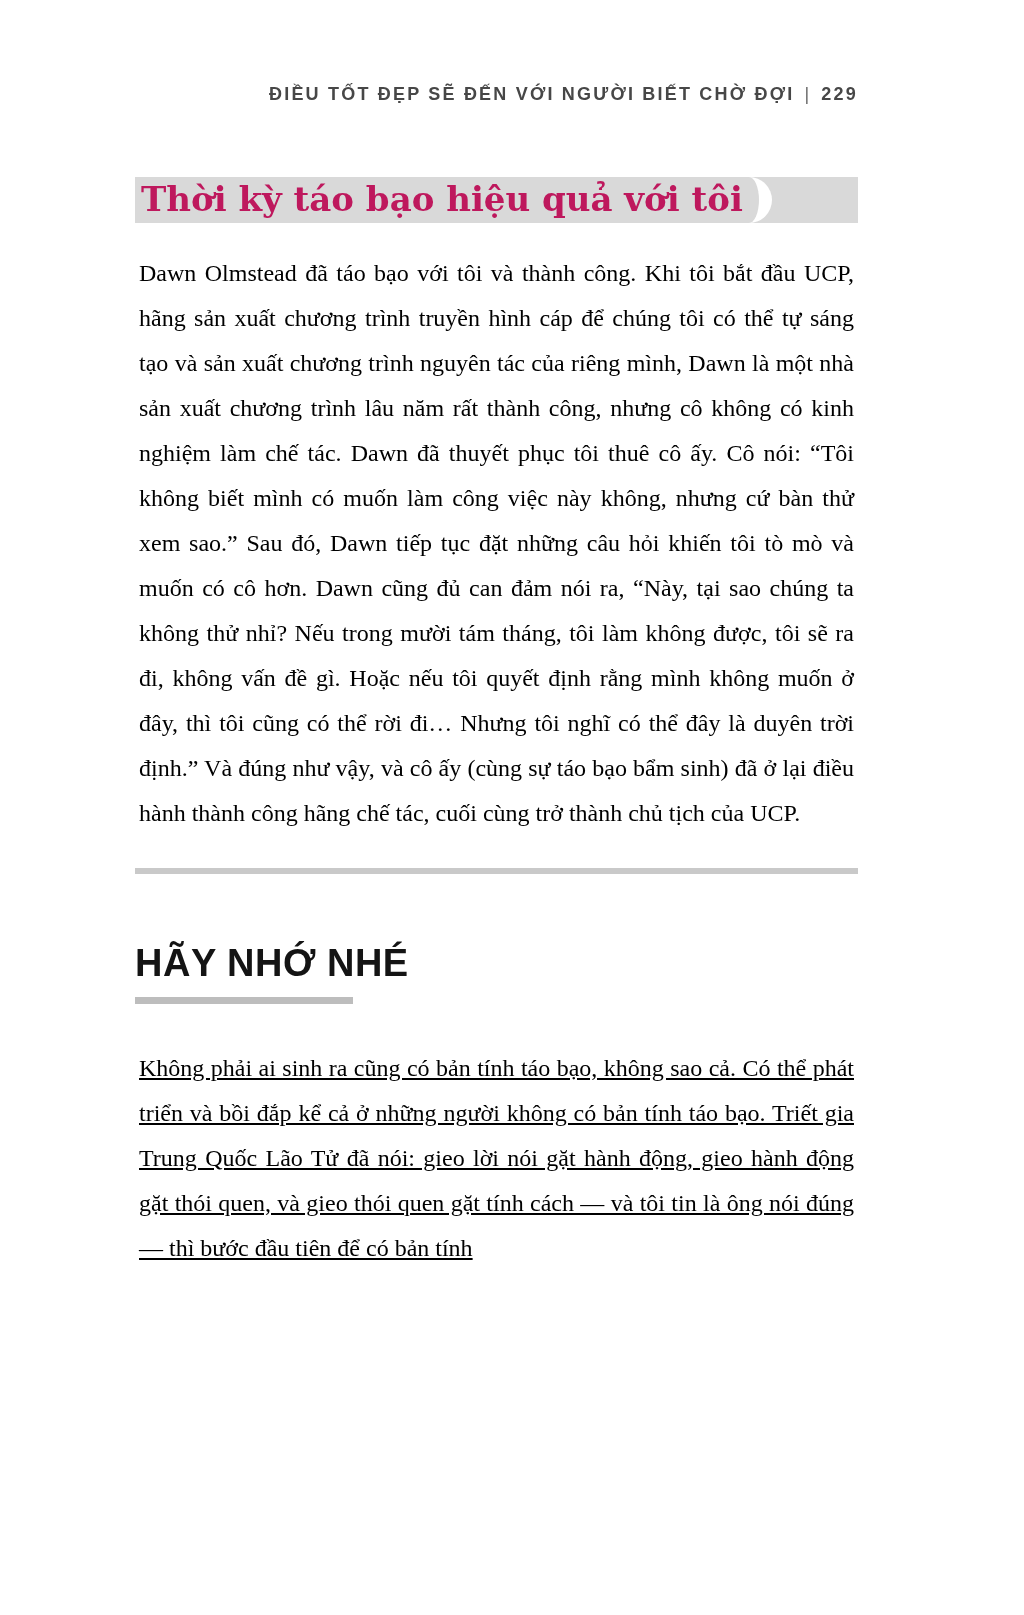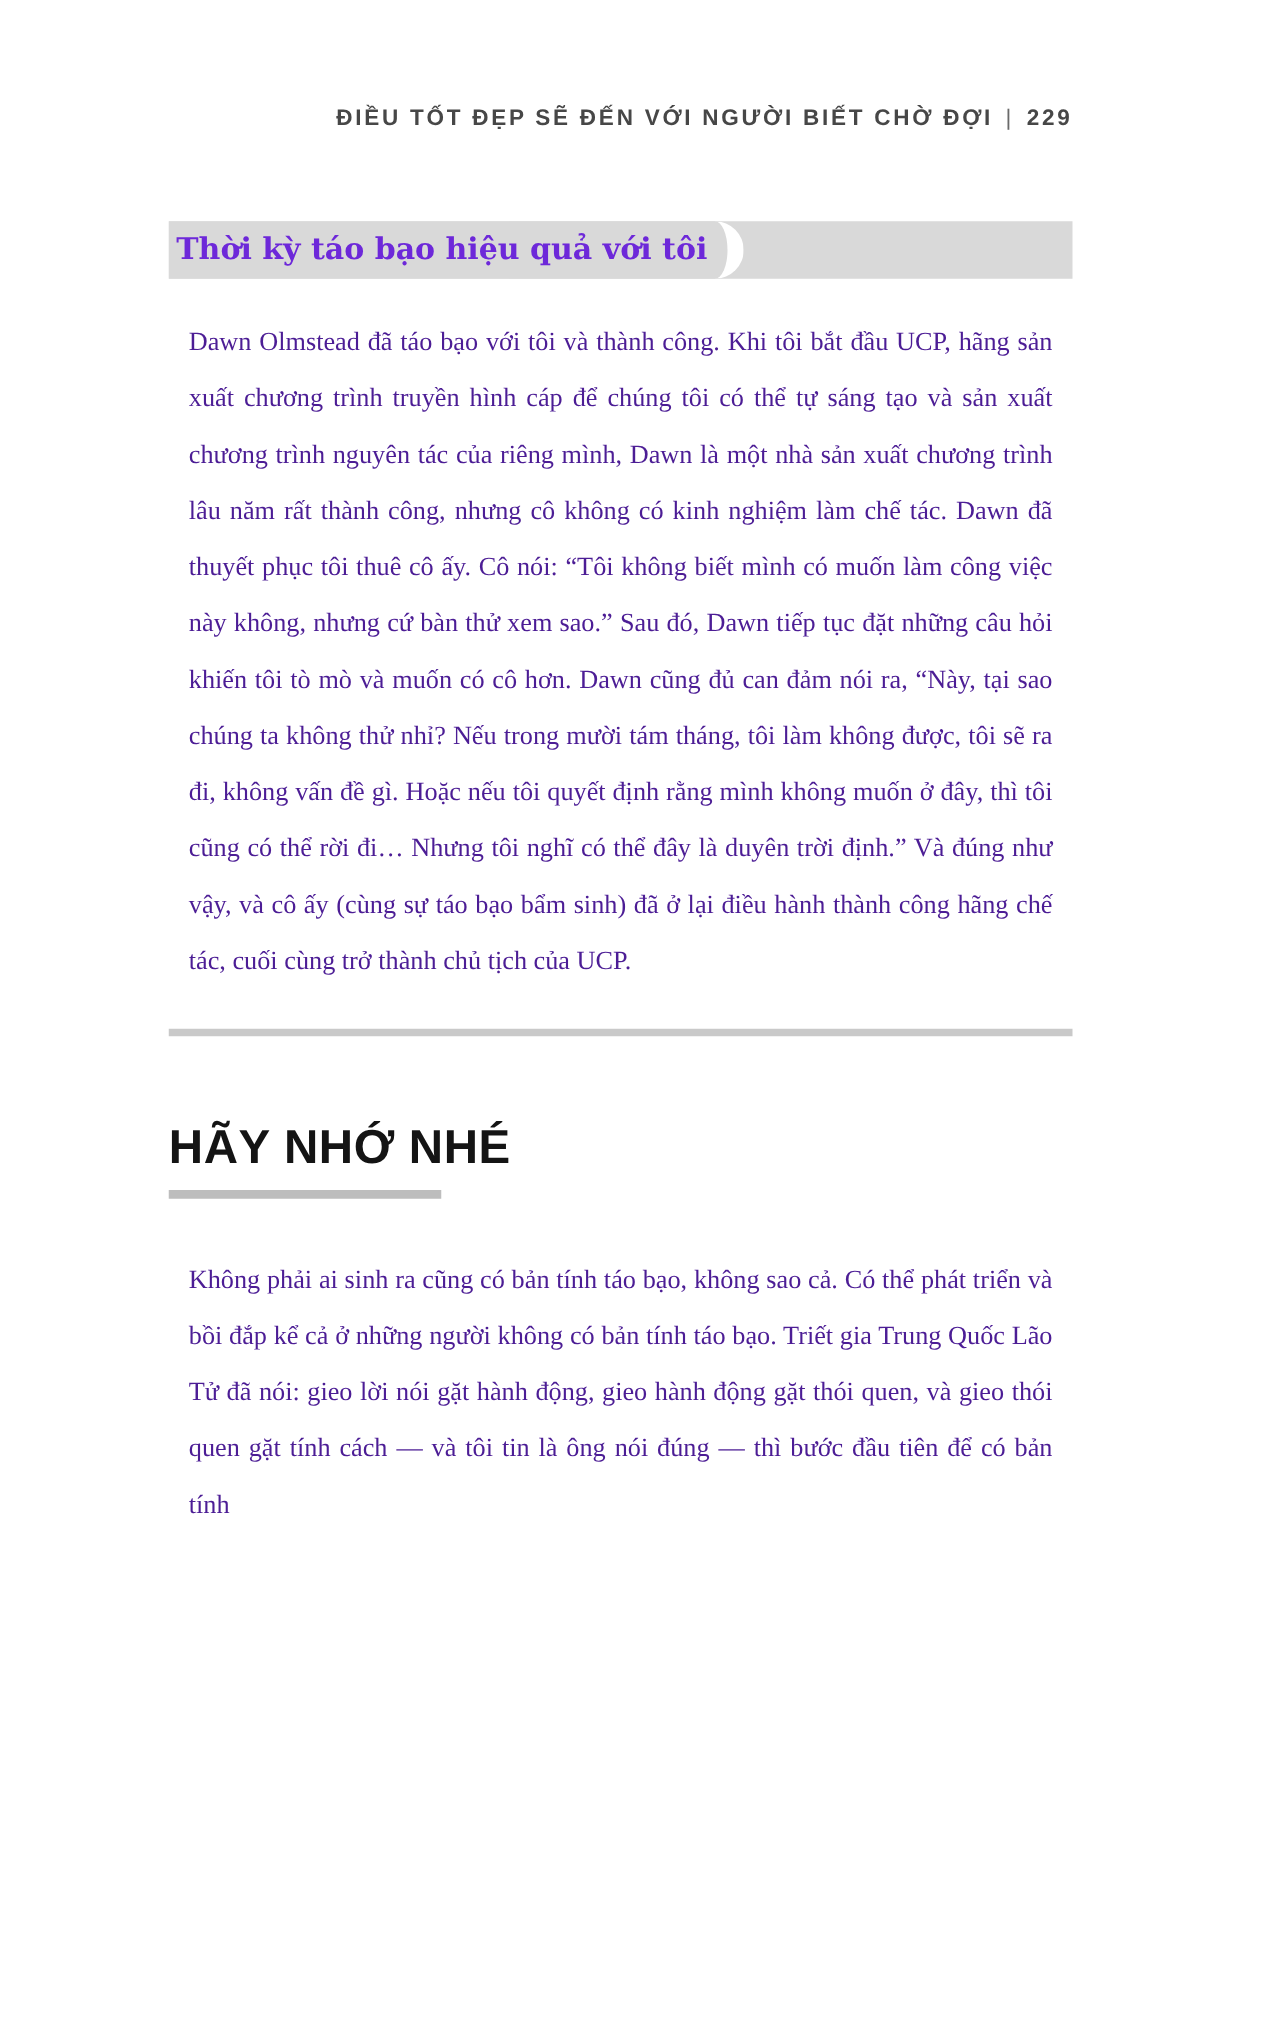--- a/index.html
+++ b/index.html
@@ -50,39 +50,39 @@
     align-items: center;
     background: #d9d9d9;
     border-top-right-radius: 23px;
     border-bottom-right-radius: 23px;
     border-right: 13px solid #ffffff;
     padding: 0 16px 0 6px;
   }
   .heading-text {
     font-family: "DejaVu Serif", "Liberation Serif", serif;
     font-weight: bold;
-    font-size: 24px;
-    color: #6d28d9;
+    font-size: 34px;
+    color: #be185d;
     white-space: nowrap;
     line-height: 1;
     padding-bottom: 3px;
   }
 
   
   .body-text {
     font-family: "Liberation Serif", "DejaVu Serif", serif;
-    font-size: 21px;
+    font-size: 24px;
     line-height: 45px;
-    color: #4c1d95;
+    color: #000000;
     text-align: justify;
     text-justify: inter-word;
-    margin: 16px;
+    margin: 4px;
   }
   .para1 { margin-top: 28px; }
-  .para2 { margin-top: 42px; }
+  .para2 { margin-top: 42px; text-decoration: underline; }
 
   
   .divider {
     height: 6px;
     background: #c9c9c9;
     margin-top: 32px;
   }
 
   
   .remember-heading {

